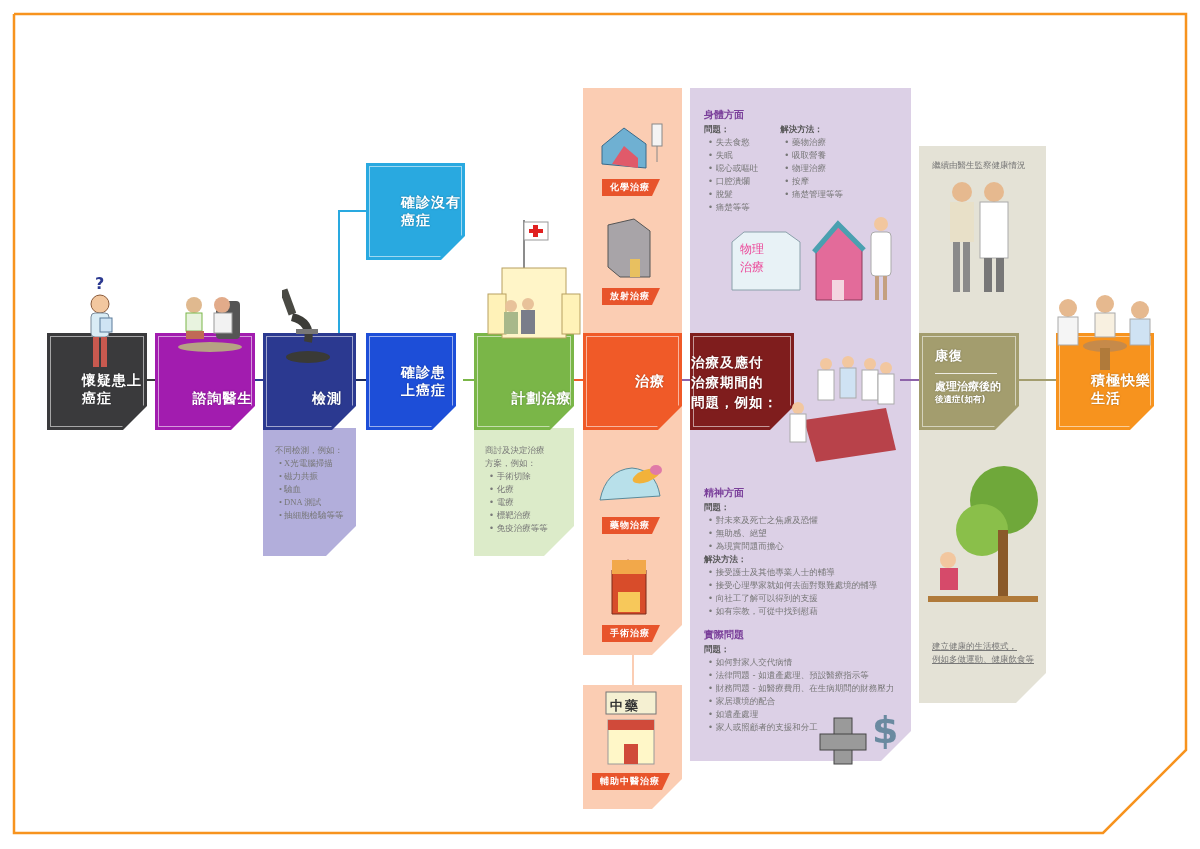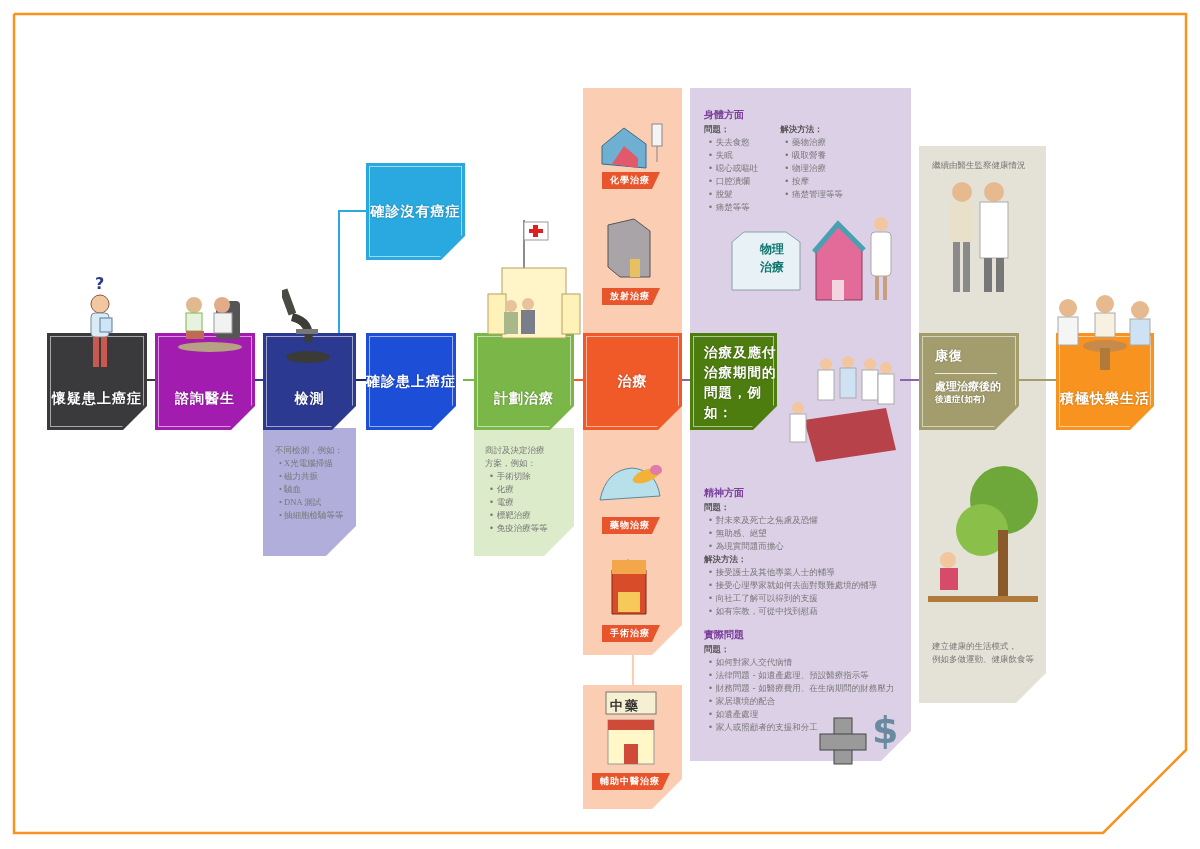--- a/index.html
+++ b/index.html
@@ -14,20 +14,21 @@
   .col { position: absolute; }
   .clip-br { clip-path: polygon(0 0, 100% 0, 100% calc(100% - 30px), calc(100% - 30px) 100%, 0 100%); }
 
   
   .step {
     position: absolute;
     display: flex; align-items: flex-end; justify-content: center;
     color: #fff; font-weight: bold; font-size: 14px; letter-spacing: 1px;
     clip-path: polygon(0 0, 100% 0, 100% calc(100% - 24px), calc(100% - 24px) 100%, 0 100%);
     padding-bottom: 22px;
+    padding-left: 35px;
   }
   .step::after {
     content: ""; position: absolute; inset: 3px;
     border: 1px solid rgba(255,255,255,0.55);
     clip-path: polygon(0 0, 100% 0, 100% calc(100% - 22px), calc(100% - 22px) 100%, 0 100%);
     pointer-events: none;
   }
   .step.center { align-items: center; padding-bottom: 0; }
   .step span { position: relative; z-index: 2; text-shadow: 0 0 2px rgba(0,0,0,0.3); }
 
@@ -93,21 +94,21 @@
 </div>
 <div class="step center" style="left:366px; top:333px; width:90px; height:97px; background:#1d4ed8;">
   <span>確診患上癌症</span>
 </div>
 <div class="step" style="left:474px; top:333px; width:100px; height:97px; background:#7ab648;">
   <span>計劃治療</span>
 </div>
 <div class="step center" style="left:583px; top:333px; width:99px; height:97px; background:#f05a28;">
   <span>治療</span>
 </div>
-<div class="step center" style="left:690px; top:333px; width:87px; height:97px; background:#4d7c0f; justify-content:flex-start; padding-left:14px;">
+<div class="step center" style="left:690px; top:333px; width:104px; height:97px; background:#7f1d1d; justify-content:flex-start; padding-left:1px;">
   <span style="display:block; line-height:20px; text-align:left; font-size:13.5px;">
     <span style="display:block;">治療及應付</span>
     <span style="display:block;">治療期間的</span>
     <span style="display:block;">問題，例如：</span>
   </span>
 </div>
 <div class="step" style="left:919px; top:333px; width:100px; height:97px; background:#a39d6e; align-items:flex-start; justify-content:flex-start; padding:14px 8px 0 16px;">
   <span style="display:block; text-align:left;">
     <span style="display:block; font-size:13px; margin-bottom:8px;">康復</span>
     <span style="display:block; width:62px; height:1px; background:rgba(255,255,255,0.8); margin-bottom:6px;"></span>
@@ -159,21 +160,21 @@
   <circle cx="42" cy="86" r="6" fill="#e8c29a"></circle>
   <rect x="35" y="92" width="14" height="24" fill="#7a7d8a"></rect>
 </svg>
 
 <svg class="illus" style="left:598px; top:118px;" width="70" height="60" viewBox="0 0 70 60">
   <path d="M4 28 L26 10 L48 26 L48 50 L4 46 Z" fill="#6fb0d2" stroke="#3a6a8a"></path>
   <path d="M14 46 L26 28 L40 40 L40 50 Z" fill="#e05a6a"></path>
   <rect x="54" y="6" width="10" height="22" fill="#f4f4f4" stroke="#888"></rect>
   <line x1="59" y1="28" x2="59" y2="44" stroke="#888"></line>
 </svg>
-<div class="tag" style="left:602px; top:172px;">化學治療</div>
+<div class="tag" style="left:602px; top:179px;">化學治療</div>
 
 <svg class="illus" style="left:604px; top:215px;" width="50" height="66" viewBox="0 0 50 66">
   <path d="M4 10 L30 4 L46 16 L46 62 L16 62 L4 52 Z" fill="#a8a4a8" stroke="#555"></path>
   <rect x="26" y="44" width="10" height="18" fill="#e8c060"></rect>
 </svg>
 <div class="tag" style="left:602px; top:288px;">放射治療</div>
 
 <svg class="illus" style="left:598px; top:460px;" width="66" height="48" viewBox="0 0 66 48">
   <path d="M2 40 Q8 10 34 8 Q58 10 62 36 Z" fill="#b8e0ea" stroke="#5a8a9a"></path>
   <ellipse cx="48" cy="16" rx="14" ry="6" fill="#f2b23a" transform="rotate(-20 48 16)"></ellipse>
@@ -235,21 +236,21 @@
       <div class="li">物理治療</div>
       <div class="li">按摩</div>
       <div class="li">痛楚管理等等</div>
     </div>
   </div>
 </div>
 
 <svg class="illus" style="left:730px; top:228px;" width="72" height="66" viewBox="0 0 72 66">
   <path d="M2 14 L14 4 L56 4 L70 14 L70 62 L2 62 Z" fill="#e8f2f6" stroke="#8aa0aa"></path>
 </svg>
-<div class="abs" style="left:740px; top:240px; font-size:12px; font-weight:bold; color:#0f766e; line-height:18px;margin-left:20px;">
+<div class="abs" style="left:740px; top:240px; font-size:12px; font-weight:normal; color:#ec4899; line-height:18px;">
   <div>物理</div>
   <div>治療</div>
 </div>
 <svg class="illus" style="left:812px; top:220px;" width="54" height="82" viewBox="0 0 54 82">
   <path d="M4 30 L26 4 L50 28 L50 80 L4 80 Z" fill="#e36b9a" stroke="#8a3a5a"></path>
   <path d="M2 32 L26 4 L52 30" fill="none" stroke="#4aa0b0" stroke-width="5"></path>
   <rect x="20" y="60" width="12" height="20" fill="#f3d5e0"></rect>
 </svg>
 <svg class="illus" style="left:866px; top:212px;" width="30" height="92" viewBox="0 0 30 92">
   <circle cx="15" cy="12" r="7" fill="#f2c79f"></circle>
@@ -314,21 +315,21 @@
   <rect x="52" y="80" width="8" height="34" fill="#777"></rect>
 </svg>
 <svg class="illus" style="left:924px; top:460px;" width="118" height="150" viewBox="0 0 118 150">
   <circle cx="80" cy="40" r="34" fill="#6fa83a"></circle>
   <circle cx="58" cy="70" r="26" fill="#8abf4a"></circle>
   <rect x="74" y="70" width="10" height="70" fill="#8a5a2a"></rect>
   <circle cx="24" cy="100" r="8" fill="#f2c79f"></circle>
   <rect x="16" y="108" width="18" height="22" fill="#d64a6a"></rect>
   <rect x="4" y="136" width="110" height="6" fill="#b07a3a"></rect>
 </svg>
-<div class="note" style="left:932px; top:640px; width:112px;">
+<div class="note" style="left:932px; top:640px; width:112px;text-decoration:underline;">
   <div>建立健康的生活模式，</div>
   <div>例如多做運動、健康飲食等</div>
 </div>
 
 <svg class="illus" style="left:1052px; top:292px;" width="106" height="80" viewBox="0 0 106 80">
   <circle cx="16" cy="16" r="9" fill="#e6b98f"></circle>
   <rect x="6" y="25" width="20" height="28" fill="#f5f5f5" stroke="#aaa"></rect>
   <circle cx="53" cy="12" r="9" fill="#e6b98f"></circle>
   <rect x="43" y="21" width="20" height="24" fill="#f8f0e0" stroke="#aaa"></rect>
   <circle cx="88" cy="18" r="9" fill="#e6b98f"></circle>

